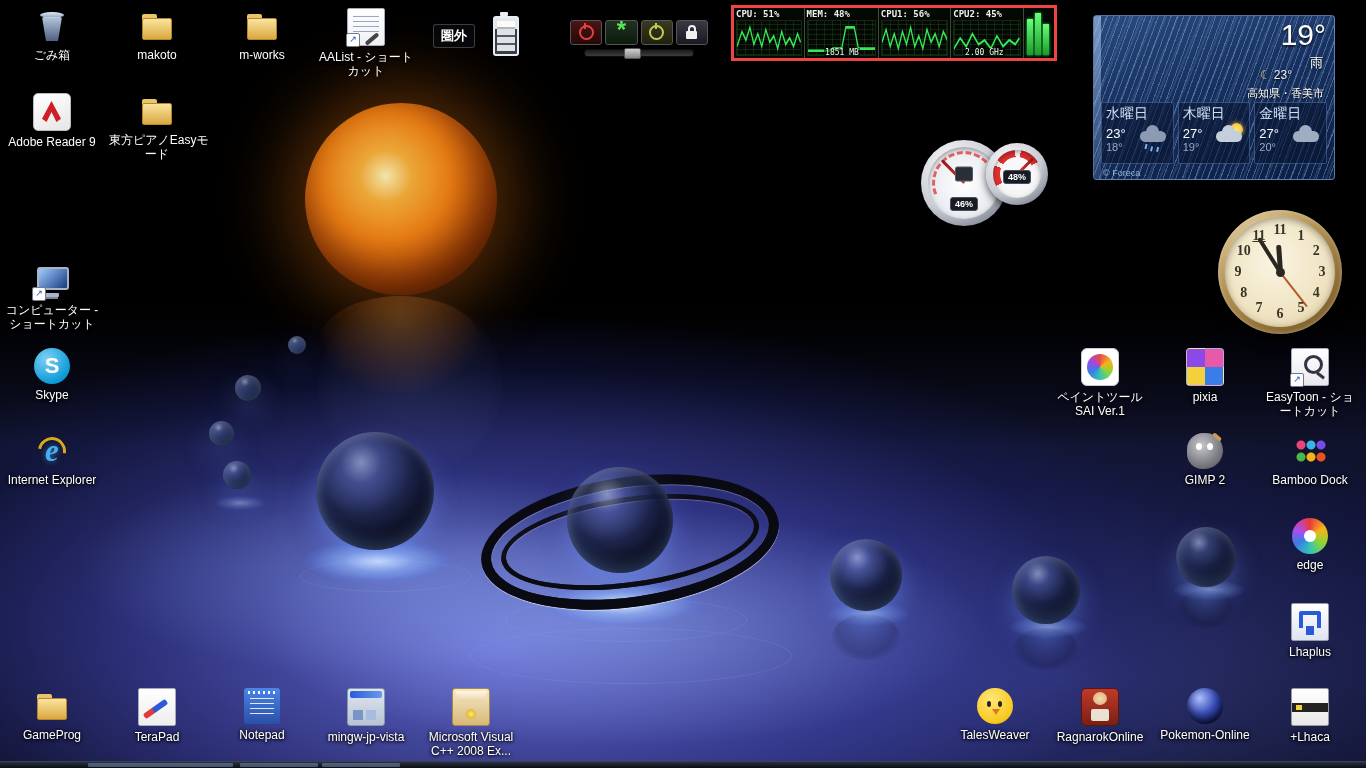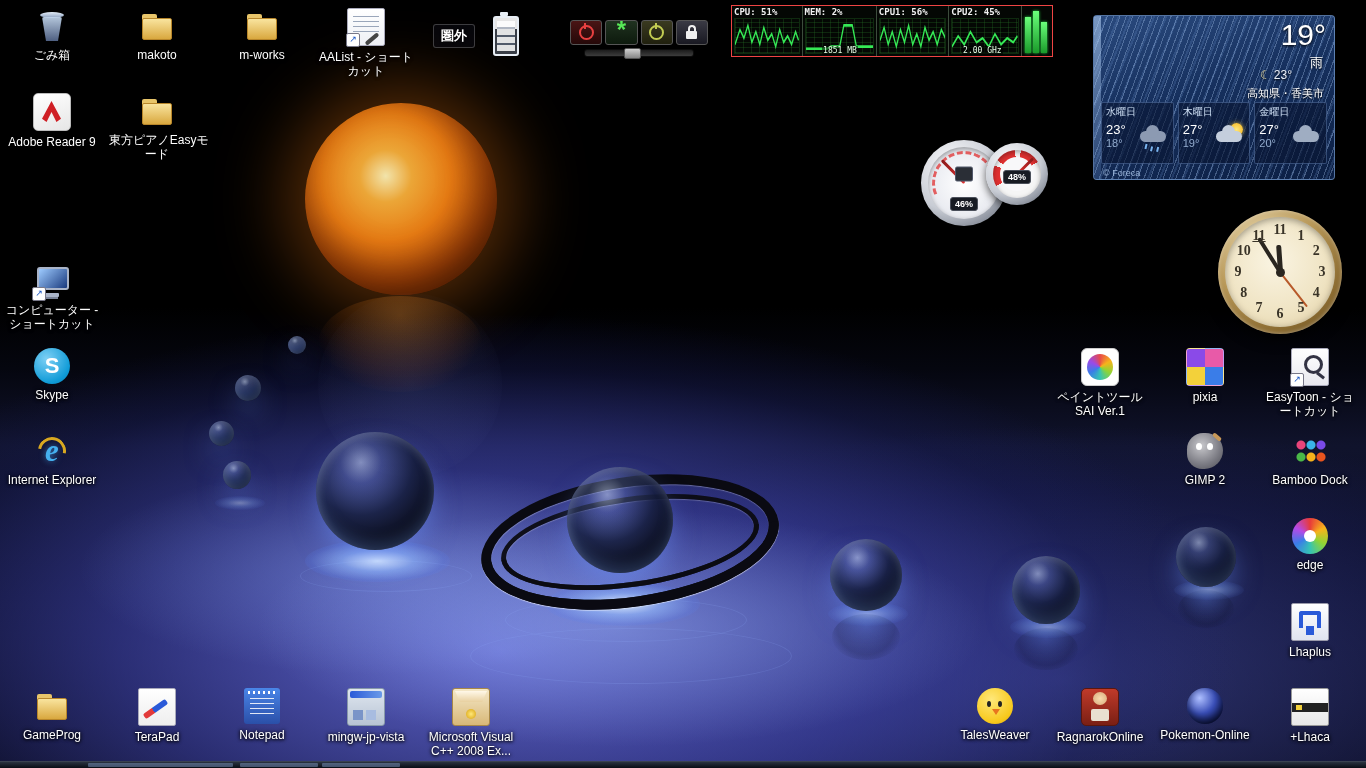--- a/index.html
+++ b/index.html
@@ -190,21 +190,21 @@
   .star-sym::before{content:"*";font-size:24px;line-height:14px;font-weight:bold;}
   .lock-sym{width:11px;height:8px;background:currentColor;border-radius:1px;position:relative;margin-top:5px;}
   .lock-sym::before{content:"";position:absolute;left:1.5px;top:-6px;width:8px;height:7px;
     border:2px solid #f0f0f0;border-bottom:none;border-radius:4px 4px 0 0;box-sizing:border-box;}
   .g-power .slider{margin:4px 14px 0;height:6px;background:linear-gradient(#1c1c1c,#3c3c3c);
     border:1px solid #0c0c0c;border-radius:3px;position:relative;}
   .g-power .slider::after{content:"";position:absolute;left:36%;top:-2px;width:15px;height:9px;
     background:linear-gradient(#d0d0d0,#868686);border-radius:2px;border:1px solid #555;}
 
   .g-meter{position:absolute;left:731px;top:5px;z-index:20;width:320px;height:50px;display:flex;
-    background:#040704;border:1px solid #ef4444;box-shadow:0 0 0 1px #000;}
+    background:#040704;border:3px solid #ef4444;box-shadow:0 0 0 1px #000;}
   .m-sec{position:relative;border-right:1px solid rgba(210,255,210,.28);padding:1px 2px 2px;}
   .m-s0{width:70px}.m-s1{width:74px}.m-s2{width:72px}.m-s3{width:72px}
   .m-bars-sec{width:26px;border-right:none;display:flex;align-items:flex-end;gap:2px;padding:3px 3px;}
   .m-label{font:bold 9px "DejaVu Sans Mono",monospace;color:#f0f0f0;line-height:10px;white-space:nowrap;}
   .m-graph{position:absolute;left:2px;right:2px;top:12px;bottom:2px;border:1px solid #0f2a0f;
     background:linear-gradient(#031003,#052005);
     background-image:repeating-linear-gradient(90deg,rgba(40,120,40,.28) 0 1px,transparent 1px 8px),
       repeating-linear-gradient(0deg,rgba(40,120,40,.28) 0 1px,transparent 1px 5px);}
   .m-graph svg{position:absolute;inset:0;width:100%;height:100%;}
   .m-sub{position:absolute;right:18px;bottom:1px;font:8px "DejaVu Sans Mono",monospace;color:#e8ffe8;
@@ -257,21 +257,21 @@
   .g-weather::after{content:"";position:absolute;left:0;top:0;bottom:0;width:7px;
     background:linear-gradient(rgba(185,215,250,.55),rgba(120,160,220,.2));}
   .w-temp{position:absolute;right:8px;top:2px;font-size:30px;color:#fff;text-shadow:0 1px 3px #000;}
   .w-cond{position:absolute;right:11px;top:38px;font-size:13px;color:#fff;text-shadow:0 1px 2px #000;}
   .w-tonight{position:absolute;right:42px;top:52px;font-size:12px;color:#e8eef8;text-shadow:0 1px 2px #000;}
   .moon::before{content:"☾";margin-right:3px;color:#f3e8b0;}
   .w-loc{position:absolute;right:10px;top:70px;font-size:11px;color:#fff;text-shadow:0 1px 2px #000;}
   .w-days{position:absolute;left:7px;right:7px;bottom:15px;display:flex;gap:4px;height:62px;z-index:2;}
   .w-day{flex:1;background:rgba(8,20,48,.6);border:1px solid rgba(130,170,230,.35);border-radius:2px;
     position:relative;padding:2px 4px;}
-  .w-day-name{font-size:10px;color:#cfe0f5;}
+  .w-day-name{font-size:14px;color:#cfe0f5;}
   .w-hi{font-size:13px;color:#fff;margin-top:3px;}
   .w-lo{font-size:11px;color:#93acce;}
   .wi{position:absolute;right:3px;top:20px;width:32px;height:26px;}
   .wi i{display:block;}
   .wi .su{position:absolute;right:3px;top:0;width:13px;height:13px;border-radius:50%;
     background:radial-gradient(#ffe87a,#f7b31b);box-shadow:0 0 5px rgba(255,220,90,.8);}
   .wi .cl{position:absolute;left:2px;top:8px;width:26px;height:11px;border-radius:8px;background:#c4cedd;}
   .wi .cl::before{content:"";position:absolute;left:6px;top:-6px;width:13px;height:13px;border-radius:50%;background:#c4cedd;}
   .wi-cloudy .cl,.wi-cloudy .cl::before{background:#9fadc2;}
   .wi-rain .cl,.wi-rain .cl::before{background:#8c9ab2;}
@@ -515,21 +515,21 @@
   <div class="g-meter">
     <div class="m-sec m-s0">
       <div class="m-label">CPU: 51%</div>
       <div class="m-graph">
         <svg viewBox="0 0 64 16" preserveAspectRatio="none">
             <polyline points="0,12 5,5 9,9 13,3 17,11 21,6 25,12 29,4 33,10 37,7 41,13 45,5 49,11 53,8 57,12 61,6 64,10" fill="none" stroke="#35e855" stroke-width="1.2"></polyline>
           </svg>
       </div>
     </div>
     <div class="m-sec m-s1">
-      <div class="m-label">MEM: 2%</div>
+      <div class="m-label">MEM: 48%</div>
       <div class="m-graph">
         <svg viewBox="0 0 64 16" preserveAspectRatio="none">
             <polyline points="0,14 20,14 24,13 32,13 36,3 44,3 48,13 64,13" fill="none" stroke="#35e855" stroke-width="1.2"></polyline>
           </svg>
       </div>
       <div class="m-sub">1851 MB</div>
     </div>
     <div class="m-sec m-s2">
       <div class="m-label">CPU1: 56%</div>
       <div class="m-graph">

